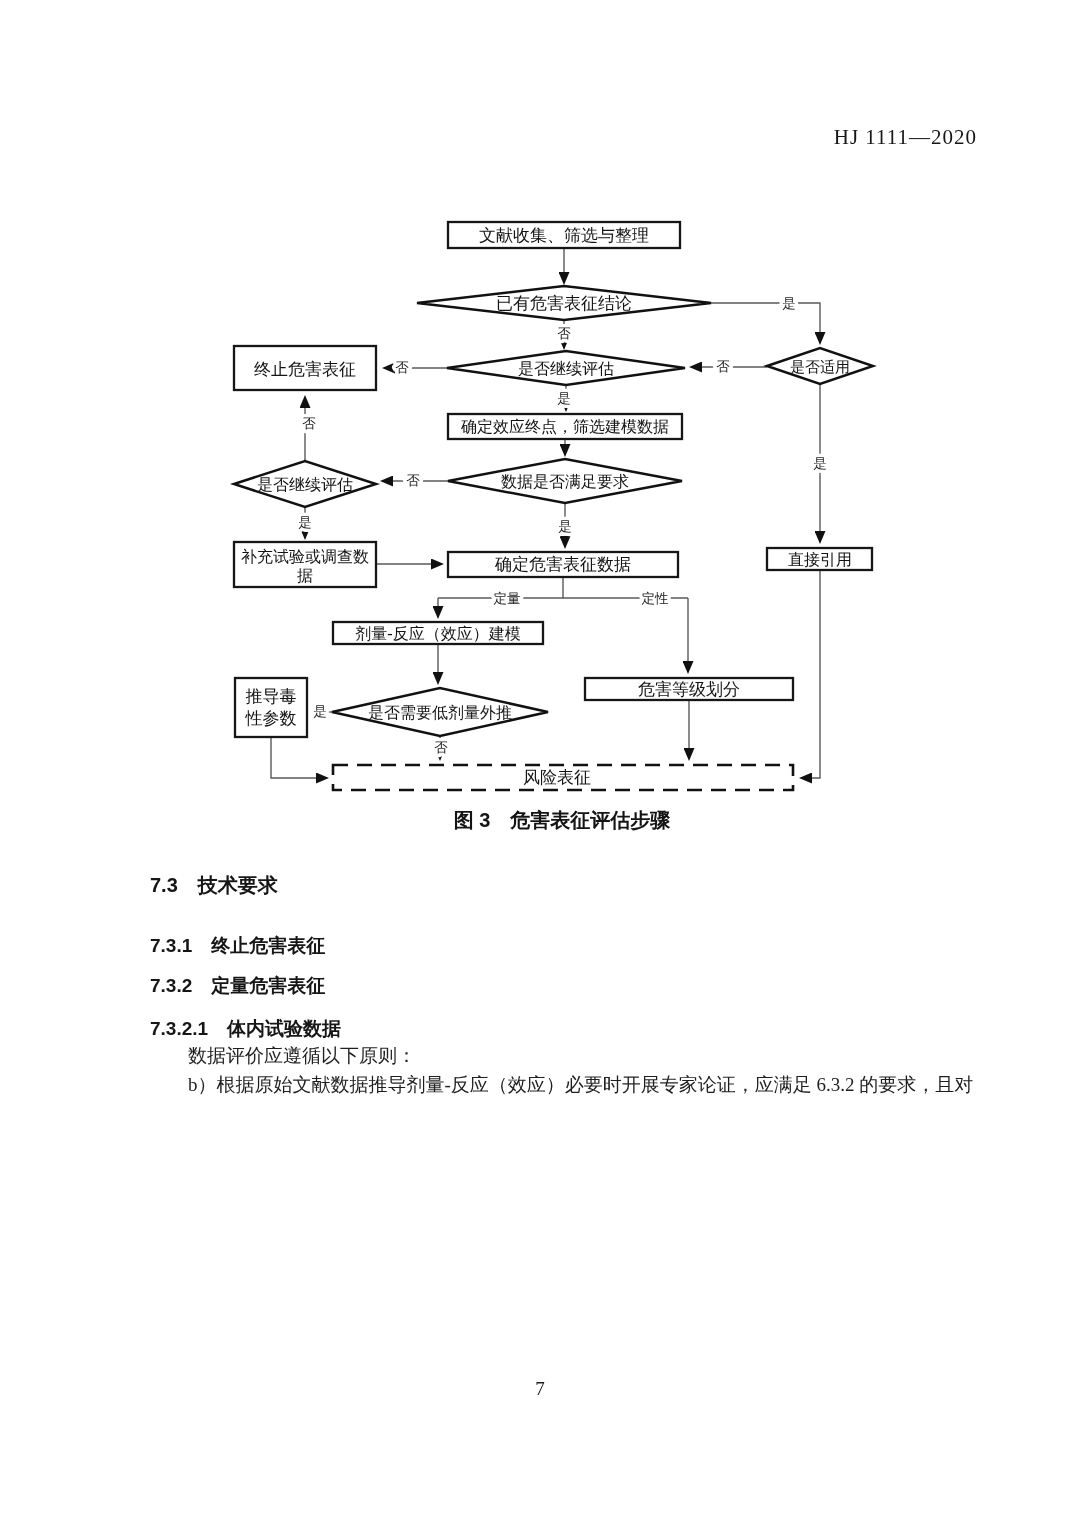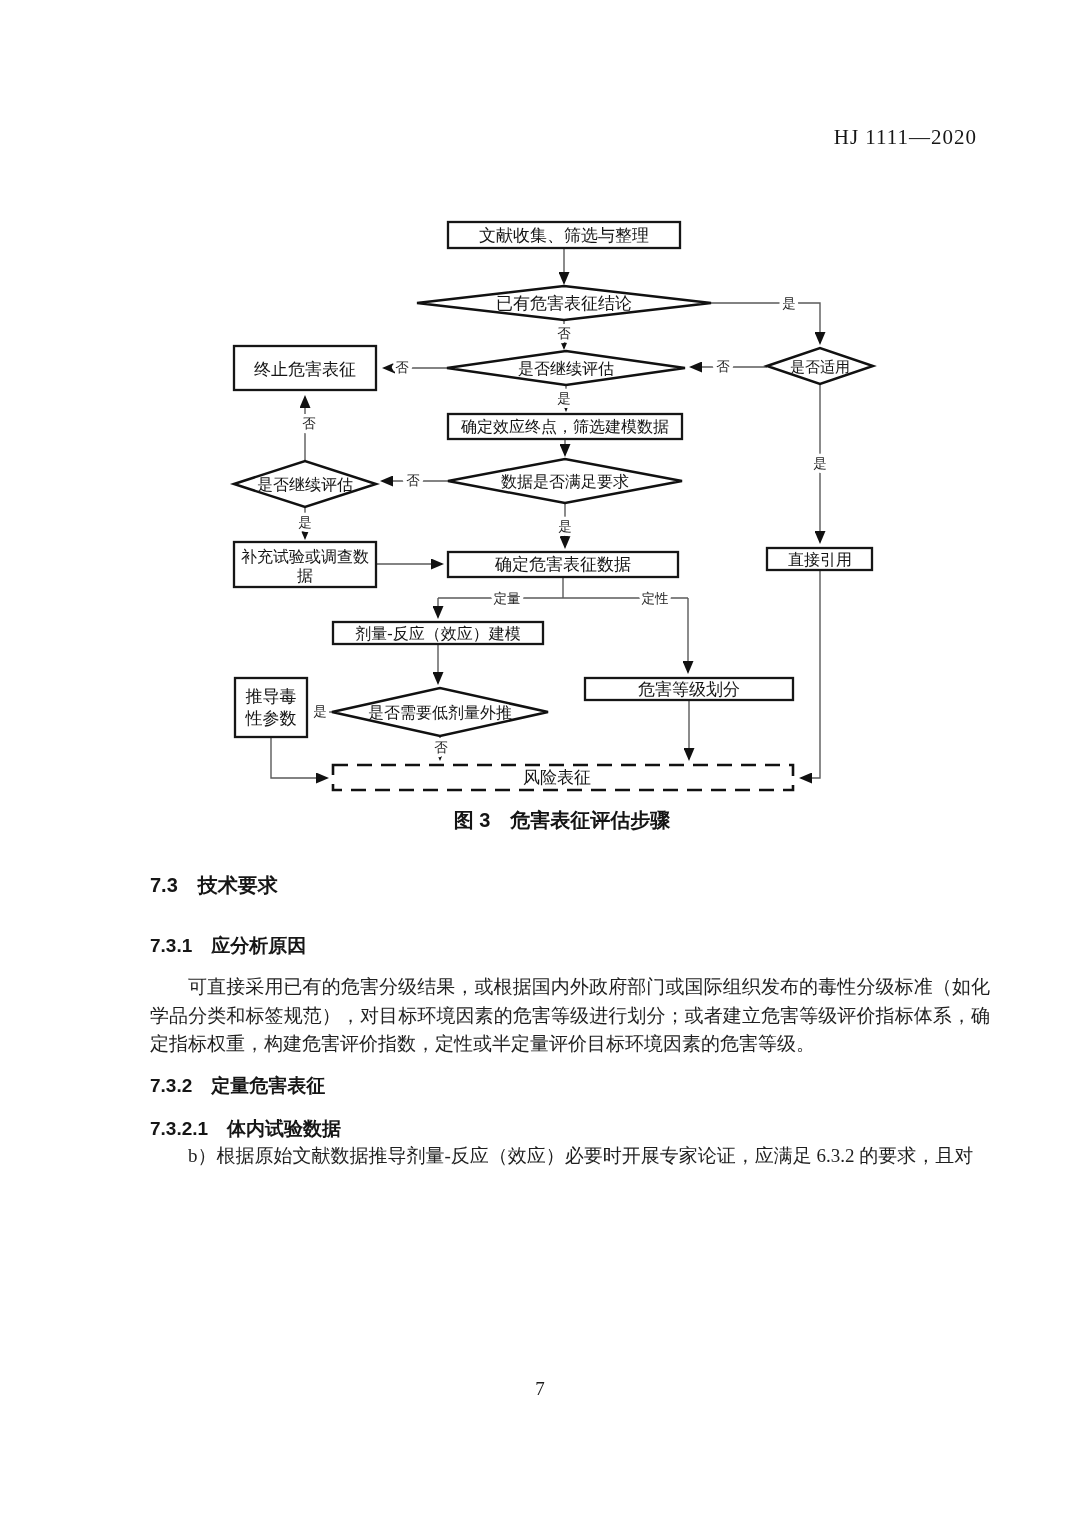--- a/index.html
+++ b/index.html
@@ -173,21 +173,21 @@
       <text class="lbl" x="655" y="603">定性</text>
       <text class="lbl" x="320" y="716">是</text>
       <text class="lbl" x="441" y="752">否</text>
     </g>
 
     <text class="cap" x="562" y="827">图 3　危害表征评估步骤</text>
   </svg>
 
   <div class="content">
     <h2>7.3　技术要求</h2>
-    <h3 class="h731">7.3.1　应分析原因</h3>
-    <p class="p731">可直接采用已有的危害分级结果，或根据国内外政府部门或国际组织发布的毒性分级标准（如化学品分类和标签规范），对目标环境因素的危害等级进行划分；或者建立危害等级评价指标体系，确定指标权重，构建危害评价指数，定性或半定量评价目标环境因素的危害等级。</p>
+    <h3 class="h731">7.3.1　终止危害表征</h3>
     <h3 class="h732">7.3.2　定量危害表征</h3>
     <h4 class="h7321">7.3.2.1　体内试验数据</h4>
+    <p>数据评价应遵循以下原则：</p>
     <p>b）根据原始文献数据推导剂量-反应（效应）必要时开展专家论证，应满足 6.3.2 的要求，且对</p>
   </div>
 
   <div class="pagenum">7</div>
 </div>
 
 </body></html>

